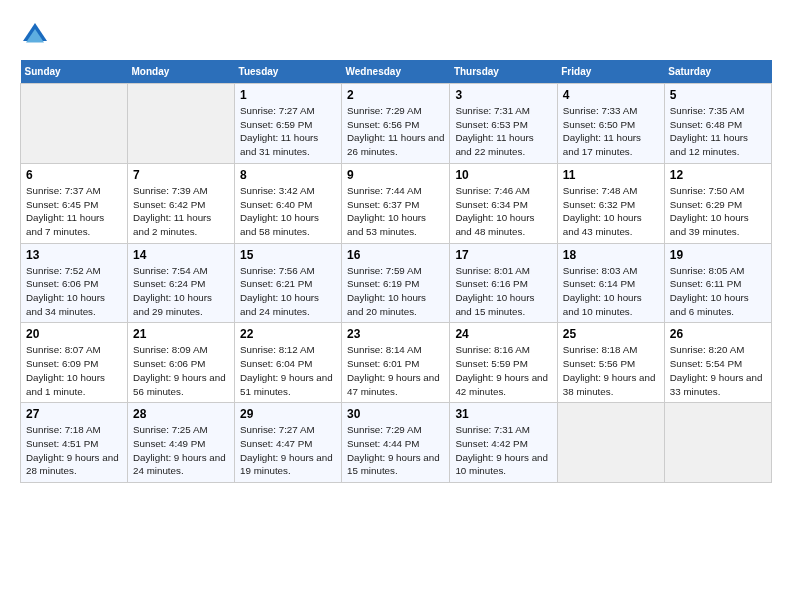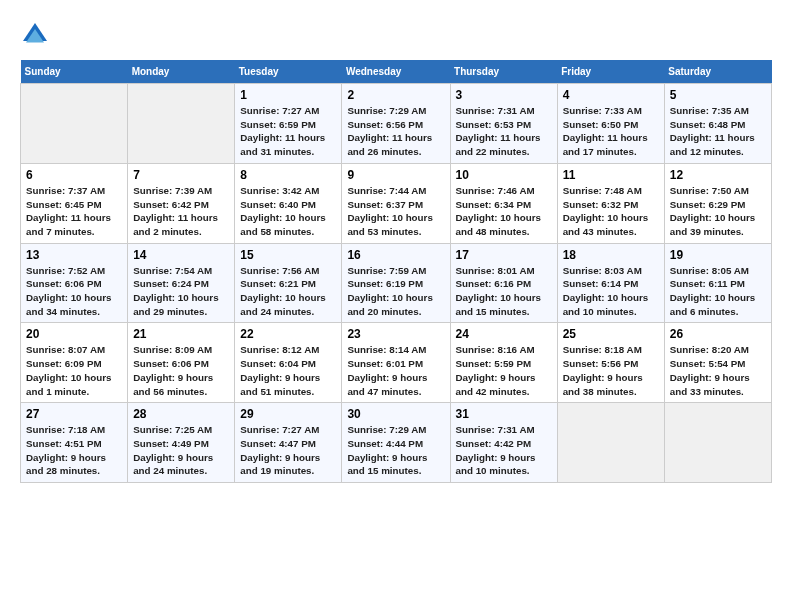--- a/index.html
+++ b/index.html
@@ -77,21 +77,20 @@
     .day-num {
       font-weight: bold;
       font-size: 12px;
       display: block;
       margin-bottom: 2px;
     }
     .day-info {
       font-size: 9.8px;
       color: #222;
       line-height: 1.4;
-      font-weight: bold;
     }
     .empty-cell {
       background: #f0f0f0 !important;
     }
   </style>
 </head>
 <body>
 
 <div class="header">
   <div class="logo">

